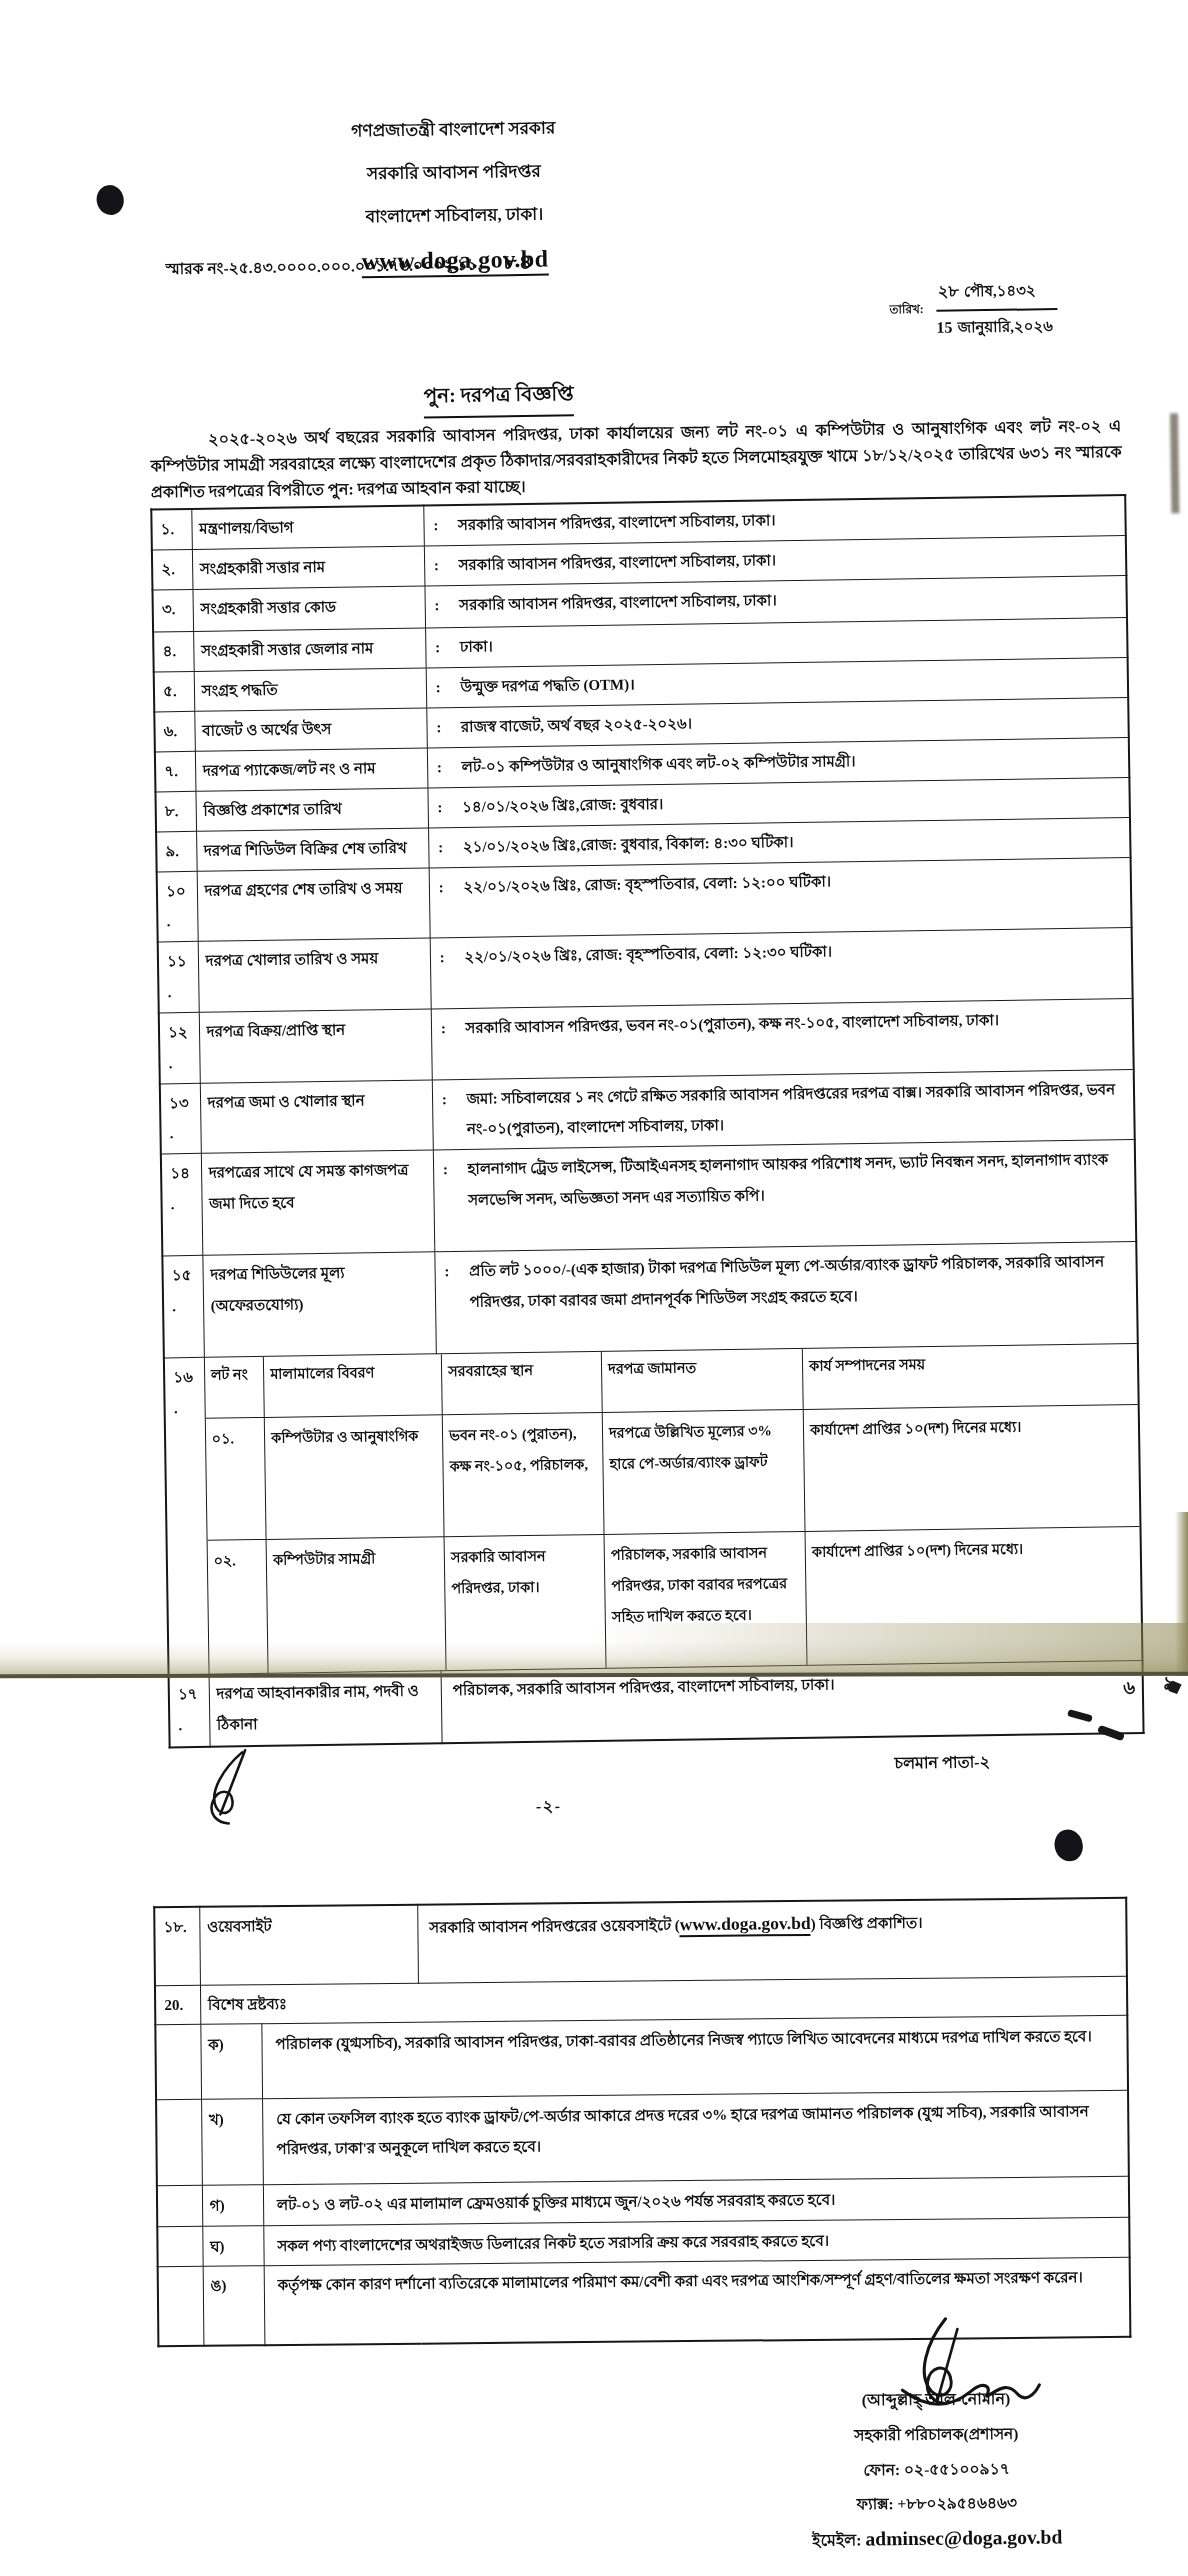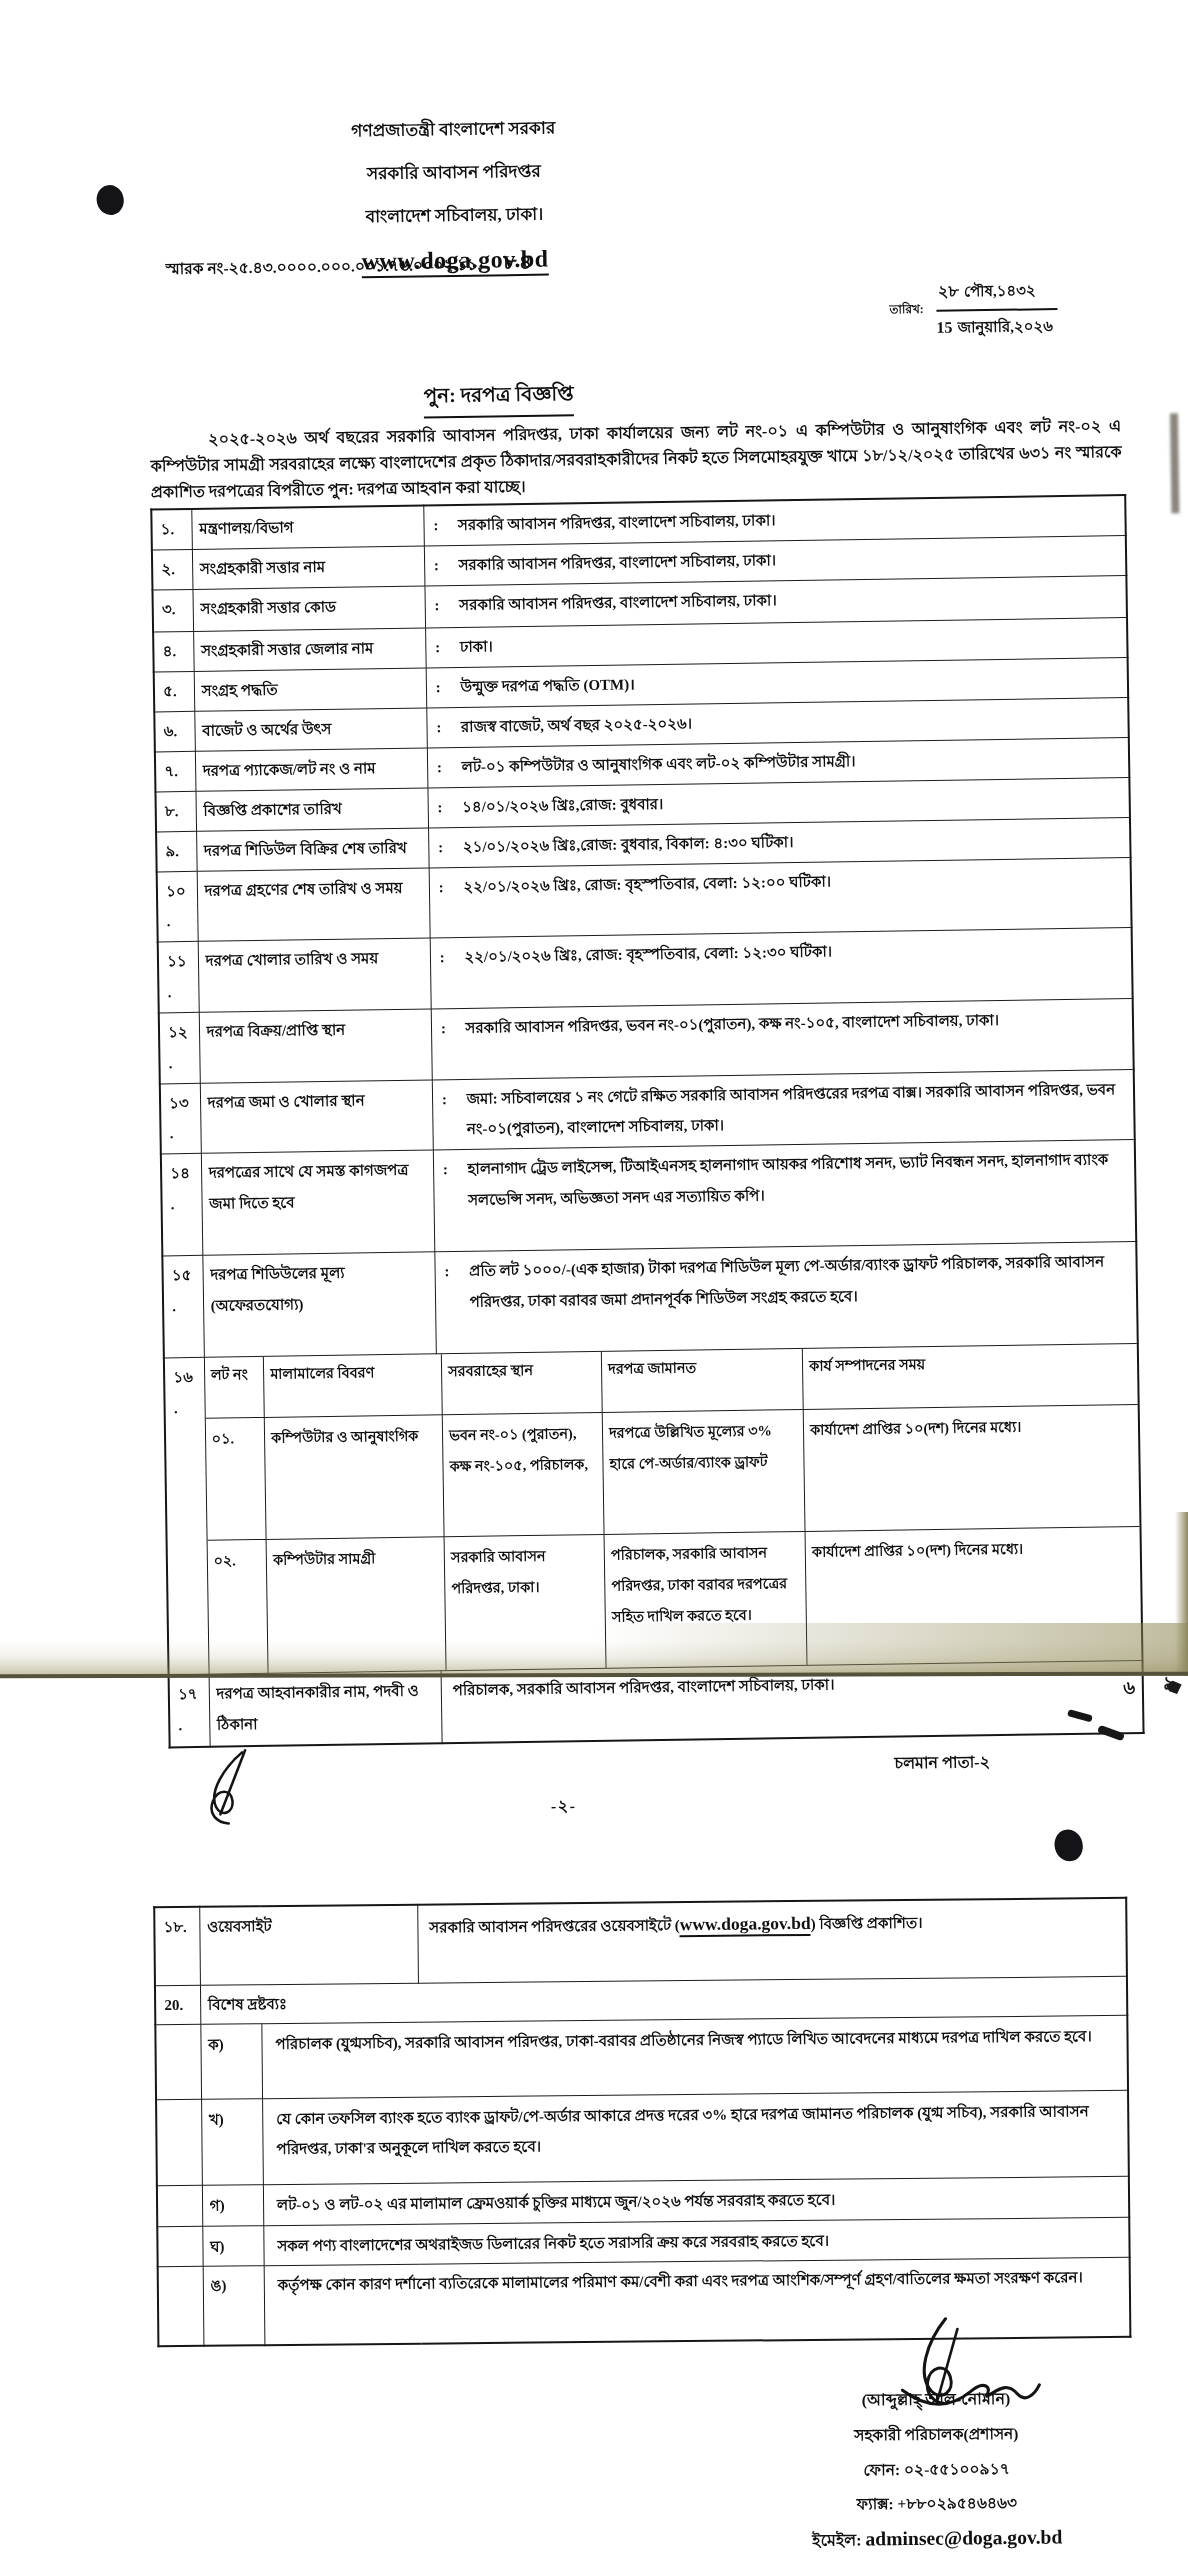--- a/index.html
+++ b/index.html
@@ -1,21 +1,21 @@
 <!DOCTYPE html>
 <html style="font-size:8.2px"><head>
 <meta charset="utf-8">
 <style>
   html,body{margin:0;padding:0;}
   body{
     width:1188px;height:3378px;position:relative;background:#ffffff;
     font-family:"Liberation Serif","DejaVu Serif",serif;color:#101010;overflow:hidden;
   }
   .canvas{position:absolute;inset:0;}
-  .page{position:absolute;left:0;width:1103px;background:transparent;padding-left:30px;}
+  .page{position:absolute;left:0;width:1103px;background:transparent;}
   .page1{top:0;height:1679px;}
   .page2{top:1679px;height:1700px;}
   .tilt{position:absolute;inset:0;}
   .t1{transform:rotate(-0.85deg);transform-origin:592px 824px;}
   .t2{transform:rotate(-0.55deg);transform-origin:592px 412px;}
 
   
   .ink-dot{position:absolute;background:#141418;border-radius:50%;}
   .dot1{left:106px;top:178px;width:27px;height:30px;transform:rotate(-12deg);}
   .dot2{left:1057px;top:155px;width:28px;height:32px;transform:rotate(-15deg);}

